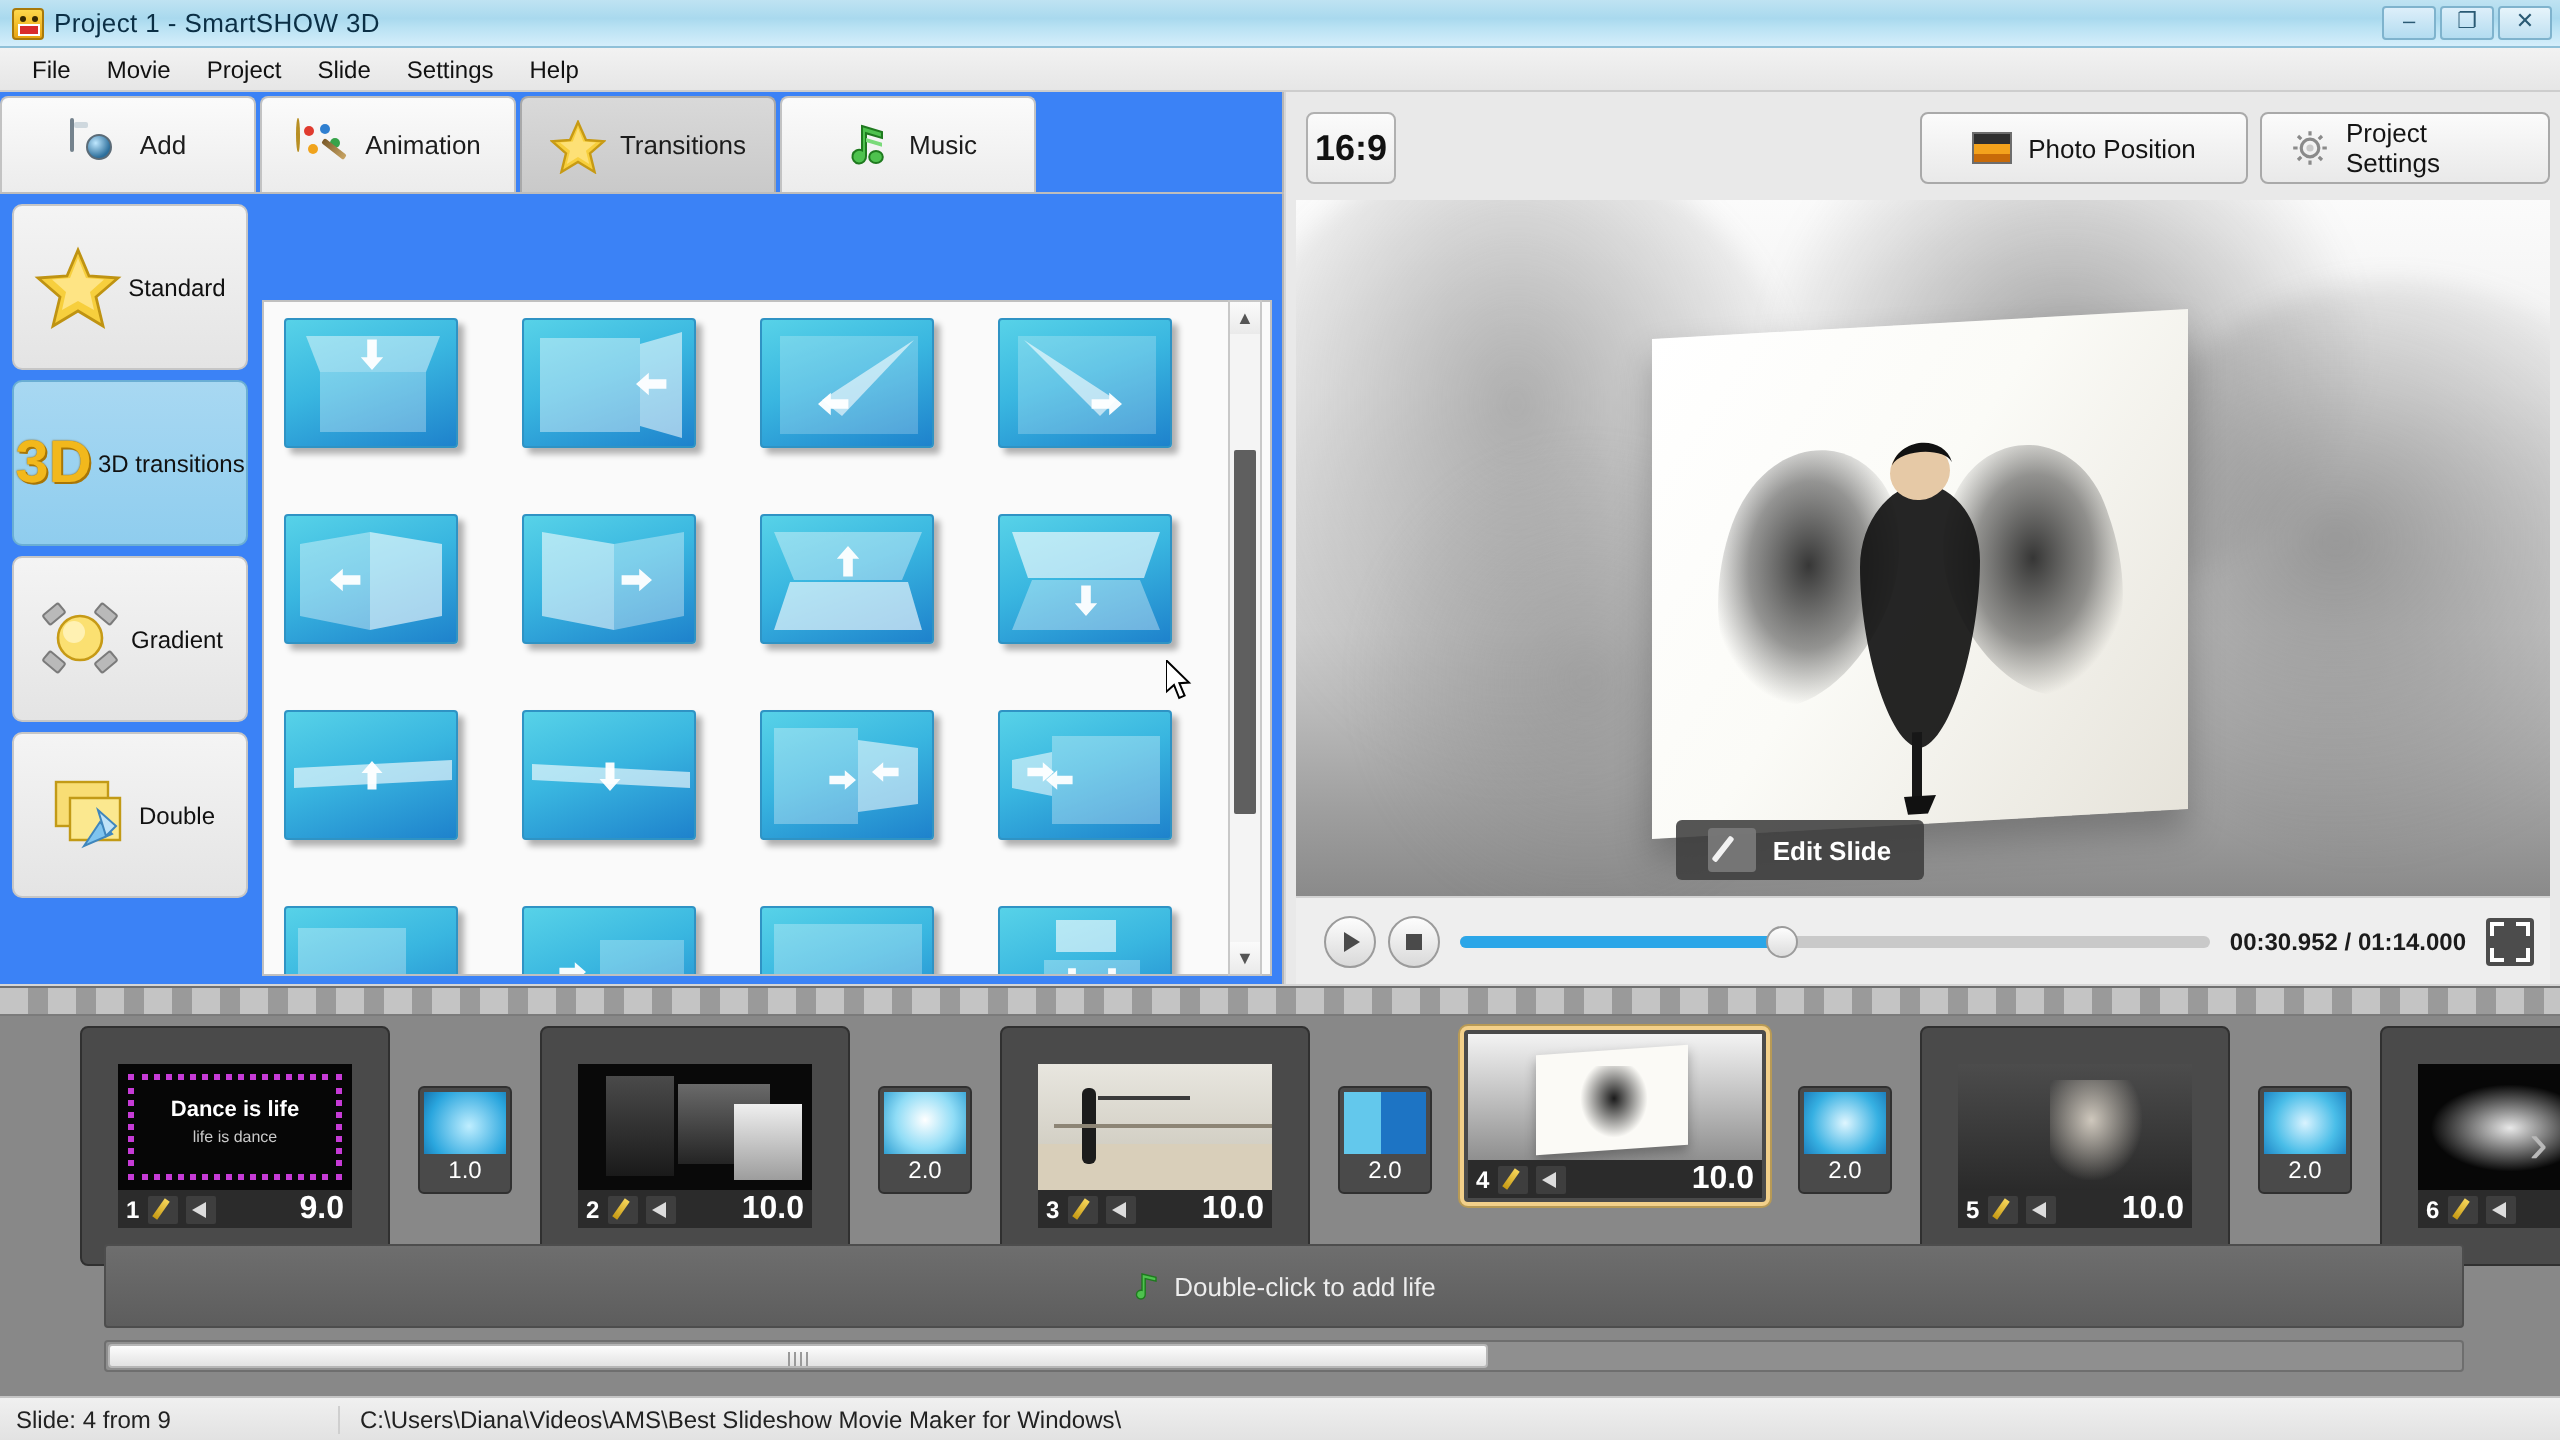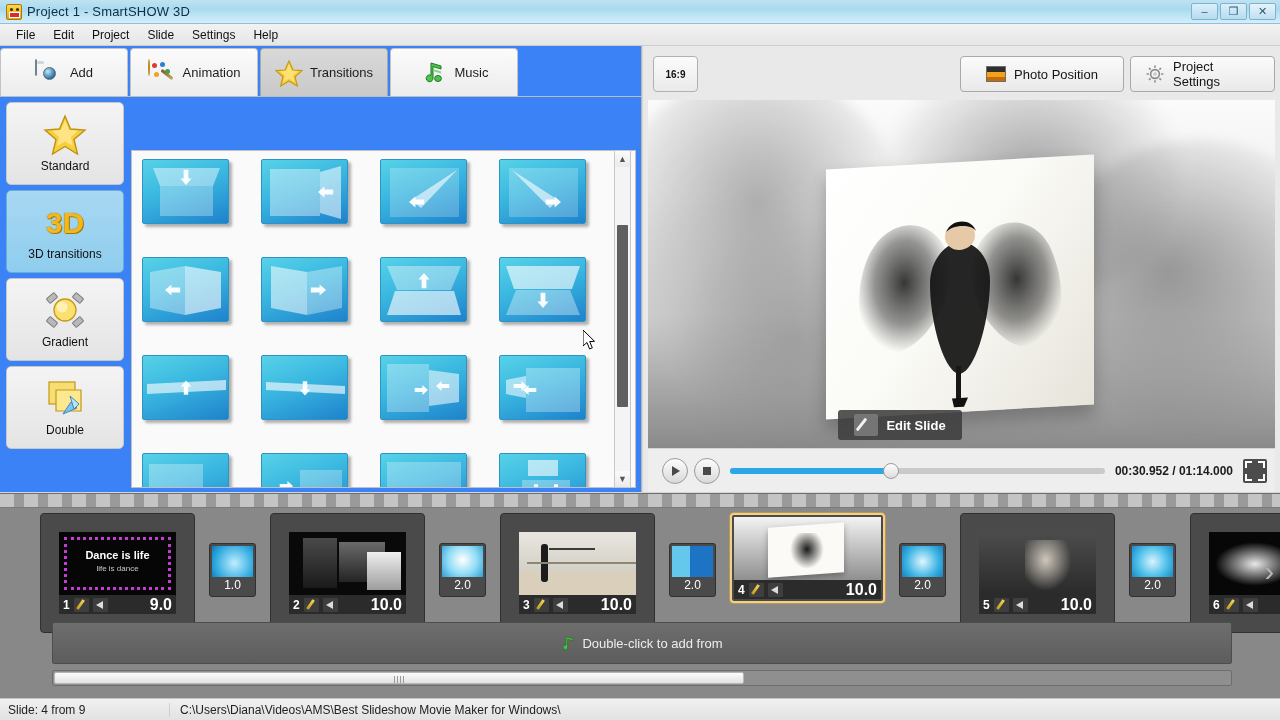--- a/index.html
+++ b/index.html
@@ -106,21 +106,21 @@
     background:#f4f4f4;border:1px solid #9a9a9a;}
   .ico-disc:after{content:"";position:absolute;left:6px;top:4px;width:4px;height:4px;border-radius:50%;
     background:#8e8e8e;box-shadow:10px 1px 0 #8e8e8e, -1px 10px 0 #8e8e8e, 11px 11px 0 #8e8e8e, 5px 15px 0 #8e8e8e;}
 
   
   .cats{ position:absolute; left:6px; top:56px; width:120px; height:380px; overflow:hidden;}
   .cat{
     width:118px;height:83px;margin-bottom:5px;
     background:linear-gradient(to bottom,#f4f4f4,#e4e4e4);
     border:1px solid #c6c6c6; border-radius:5px;
-    display:flex;flex-direction:column;align-items:center;justify-content:center;gap:3px;
+    display:flex;flex-direction:row;align-items:center;justify-content:center;gap:3px;
     font-size:12px;color:#111;
   }
   .cat.active{ background:linear-gradient(to bottom,#a8d8f2,#8fcdee);
     border:1px solid #6aaed4;}
   .cat-ico{ width:44px;height:42px;position:relative;}
   .cat-3d{ font-size:30px;font-weight:bold;color:#f2b81c; line-height:42px;
     text-shadow:1px 1px 0 #a87606, 0 0 1px #7a5404;}
 
   
   .ico-grad{width:44px;height:40px;}
@@ -170,21 +170,21 @@
     border:1px solid #bfc9d0;}
   .ico-wand{width:22px;height:20px;position:relative;}
 
   
   .rhead{ position:absolute; left:0; top:2px; width:637px;height:52px;}
   .aspect{
     position:absolute; left:10px; top:8px; width:45px;height:36px;
     background:linear-gradient(to bottom,#fbfbfb,#eaeaea);
     border:1px solid #b0b0b0;border-radius:4px;
     display:flex;align-items:center;justify-content:center;
-    font-weight:bold;font-size:10px;color:#111;
+    font-weight:bold;font-size:18px;color:#111;
   }
   .rbtn{
     position:absolute; top:8px; height:36px;
     background:linear-gradient(to bottom,#fbfbfb,#e9e9e9);
     border:1px solid #a9a9a9;border-radius:4px;
     display:flex;align-items:center;justify-content:center;gap:8px;
     font-size:13px;color:#141414;padding:0 14px;
   }
   .ico-photo{width:20px;height:16px;border:1px solid #6d6d6d;
     background:linear-gradient(to bottom,#2f2f2f 0 35%,#f3a21c 35% 70%,#c76a08 70% 100%);}
@@ -290,21 +290,21 @@
     <div class="title-text">Project 1 - SmartSHOW 3D</div>
     <div class="winbtns">
       <div class="winbtn">–</div>
       <div class="winbtn">❐</div>
       <div class="winbtn close">✕</div>
     </div>
   </div>
 
   <div class="menubar">
     <div class="menuitem">File</div>
-    <div class="menuitem">Edit</div>
+    <div class="menuitem">Movie</div>
     <div class="menuitem">Project</div>
     <div class="menuitem">Slide</div>
     <div class="menuitem">Settings</div>
     <div class="menuitem">Help</div>
   </div>
 
   <div class="left-pane">
 
     <div class="tabrow">
 
@@ -793,21 +793,21 @@
         </div>
       </div>
     <div class="nextarrow">›</div>
 
     <div class="musicbar">
       <span class="ico-note">
         <svg viewBox="0 0 14 16" width="14" height="16">
           <path d="M5 2 L12 3.6 L12 5.6 L6.6 4.3 L6.6 12 A2.2 2.2 0 1 1 5 10.2 Z" fill="#4ec24e" stroke="#1f7a1f" stroke-width=".7"></path>
         </svg>
       </span>
-      <span>Double-click to add from</span>
+      <span>Double-click to add life</span>
     </div>
 
     <div class="hscroll">
       <div class="hs-thumb">
         <span class="hs-grip"></span>
       </div>
     </div>
   </div>
 
   <div class="statusbar">

